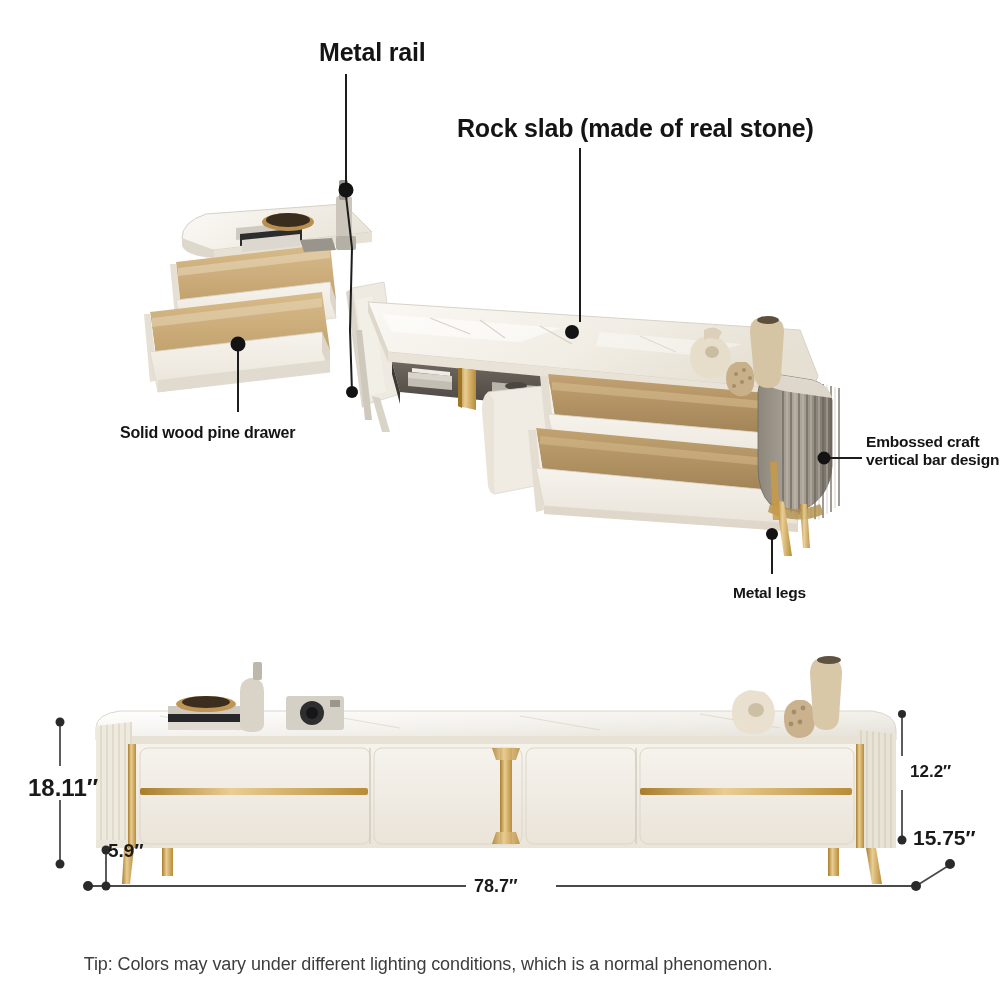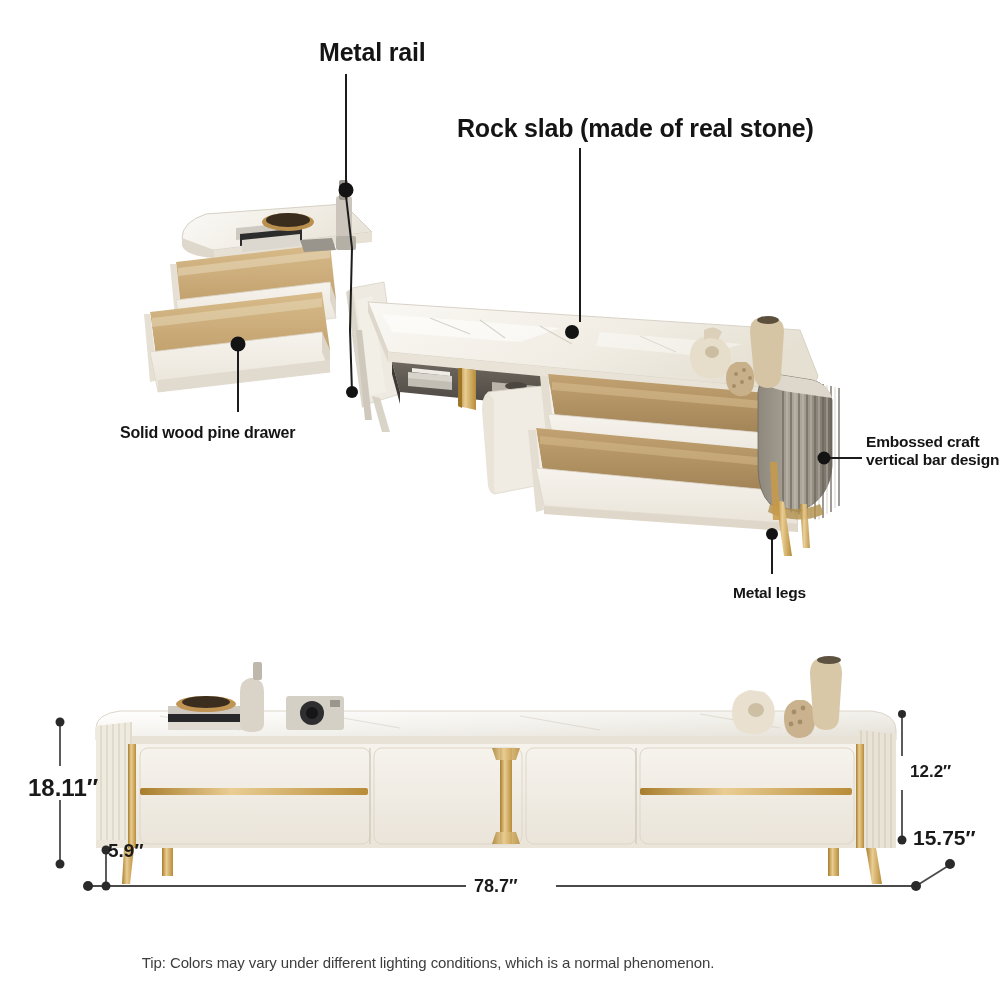--- a/index.html
+++ b/index.html
@@ -57,21 +57,21 @@
   .dim-1575  { left: 913px; top: 826px; font-size: 21px; }
   .dim-787   { left: 474px; top: 876px; font-size: 18px; }
 
   .tip-text {
     position: absolute;
     left: 0;
     top: 954px;
     width: 856px;
     text-align: center;
     font-family: "Liberation Sans", sans-serif;
-    font-size: 15px;
+    font-size: 18px;
     color: #3d3d3d;
     letter-spacing: -0.1px;
   }
 </style>
 </head>
 <body>
 
 <div class="stage">
 
   <svg class="svg-layer" viewBox="0 0 1000 1000" xmlns="http://www.w3.org/2000/svg">

